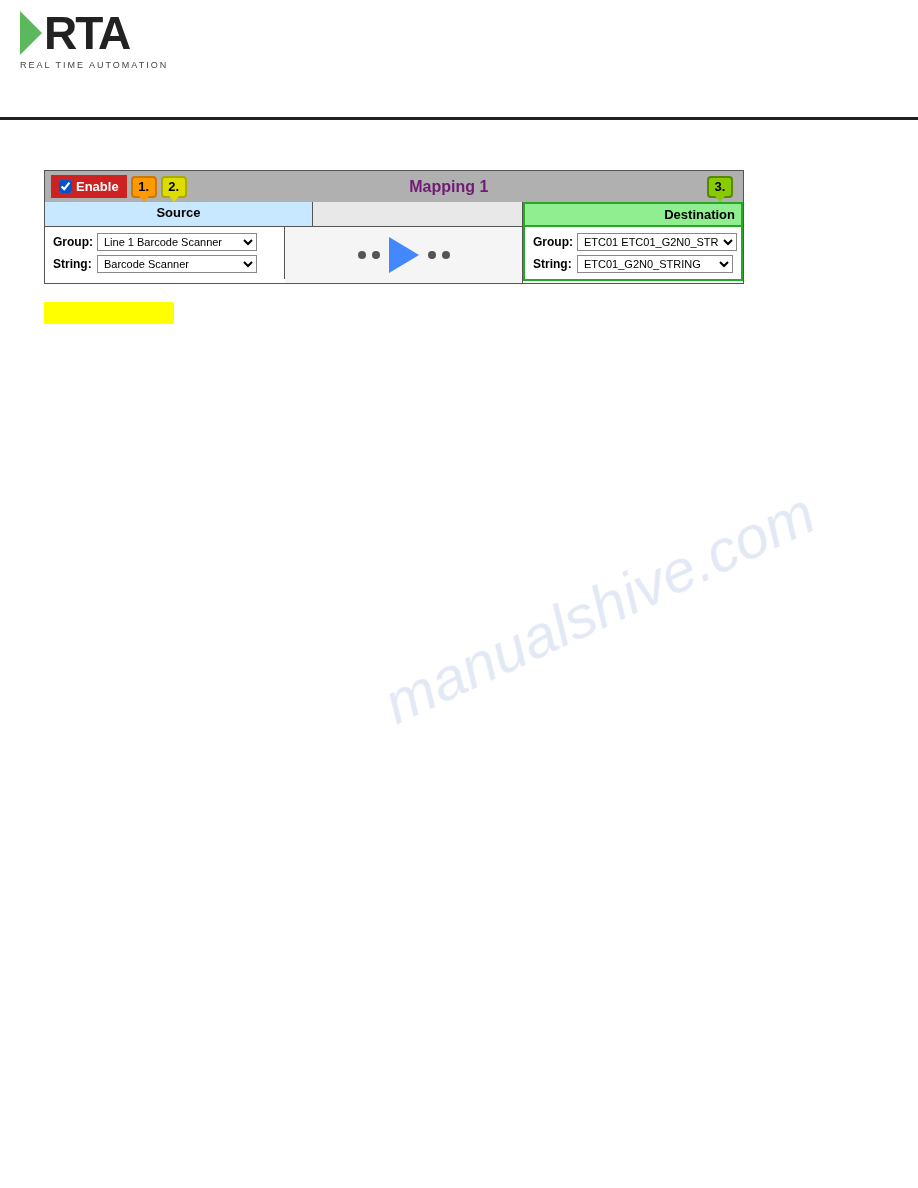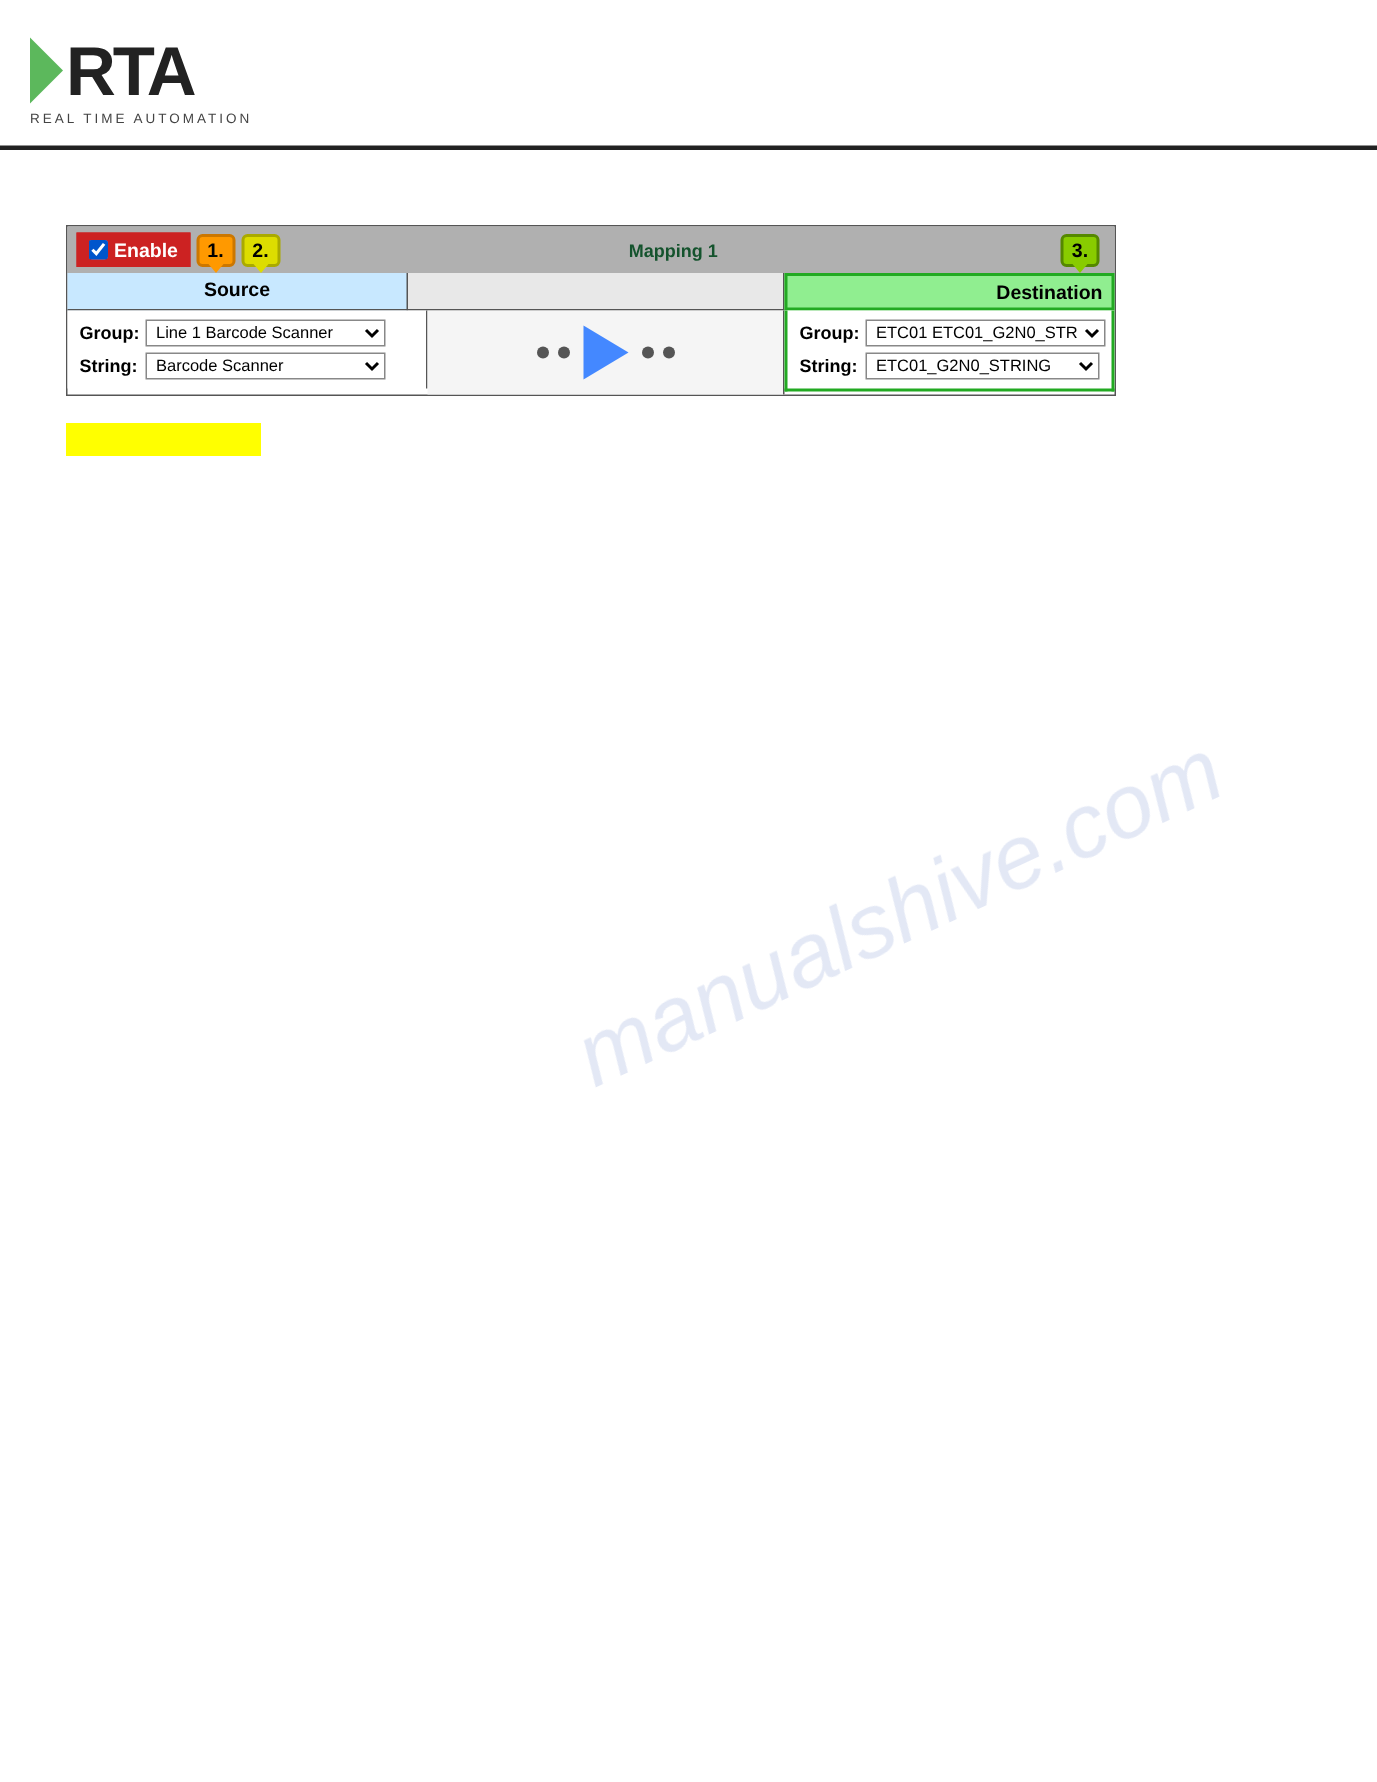--- a/index.html
+++ b/index.html
@@ -11,22 +11,21 @@
       font-family: Arial, sans-serif;
       font-size: 13px;
       color: #000;
     }
 
     
     .header {
       padding: 10px 20px 0 20px;
       border-bottom: 3px solid #222;
       display: flex;
-      align-items: center;
-      height: 100px;
+      height: 120px;
     }
 
     .logo-container {
       display: flex;
       flex-direction: column;
       align-items: flex-start;
     }
 
     .logo-graphic {
       display: flex;
@@ -147,31 +146,31 @@
       border: 2px solid #558800;
     }
     .speech-badge-green::after {
       border-top: 6px solid #88cc00;
     }
 
     .mapping-title-text {
       flex: 1;
       text-align: center;
       font-weight: bold;
-      font-size: 12px;
-      color: #14532d;
+      font-size: 16px;
+      color: #701a75;
     }
 
     
     .mapping-columns-row {
       display: flex;
     }
 
     .col-source {
-      width: 227px;
+      width: 268px;
       border-right: 1px solid #555;
       border-bottom: 1px solid #555;
       background: #c8e8ff;
       padding: 3px 6px;
       font-weight: bold;
       text-align: center;
       font-size: 13px;
     }
 
     .col-middle {

